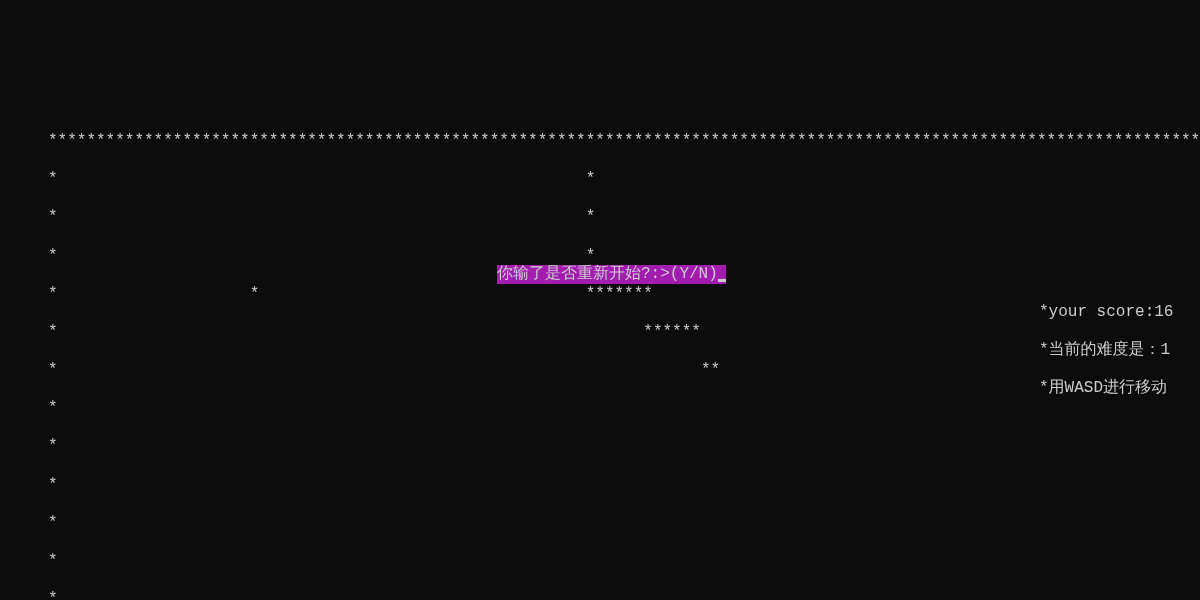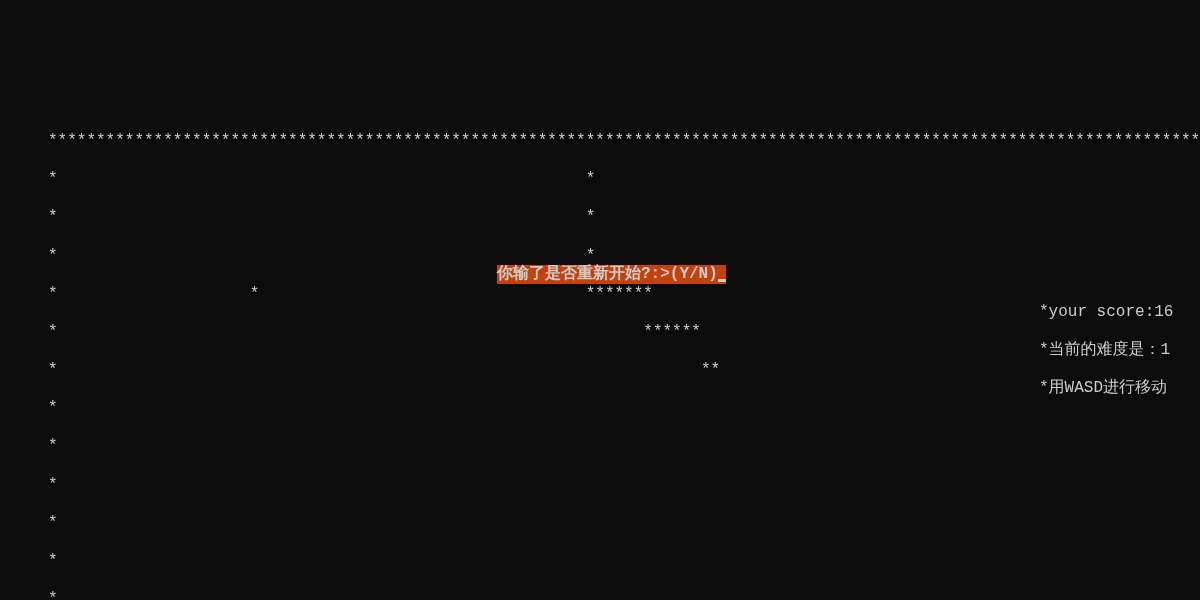--- a/index.html
+++ b/index.html
@@ -32,22 +32,21 @@
       width: 8px;
       height: 3px;
       background-color: #cccccc;
       vertical-align: bottom;
       margin-bottom: 2px;
     }
     .prompt-overlay {
       position: absolute;
       top: 188px;
       left: 497px;
-      background-color: #c2410c;
-      font-weight: bold;
+      background-color: #a21caf;
     }
     .sidebar-info {
       position: absolute;
       top: 207px;
       left: 1039px;
     }
     .sidebar-line {
       height: 19px;
     }
   </style>

